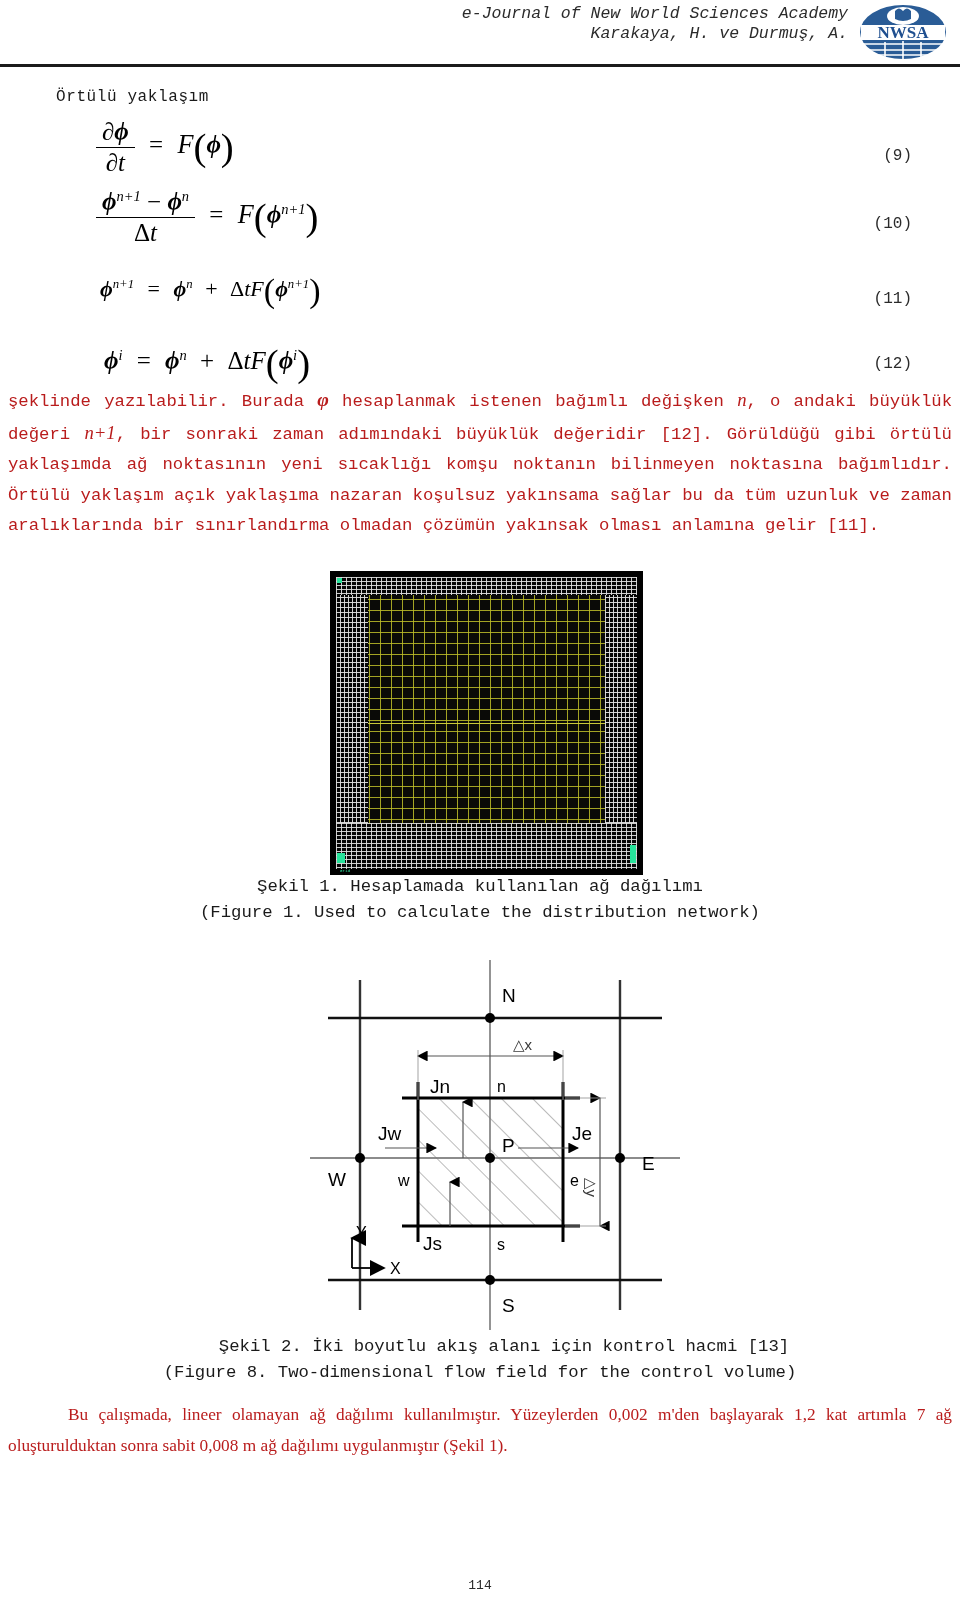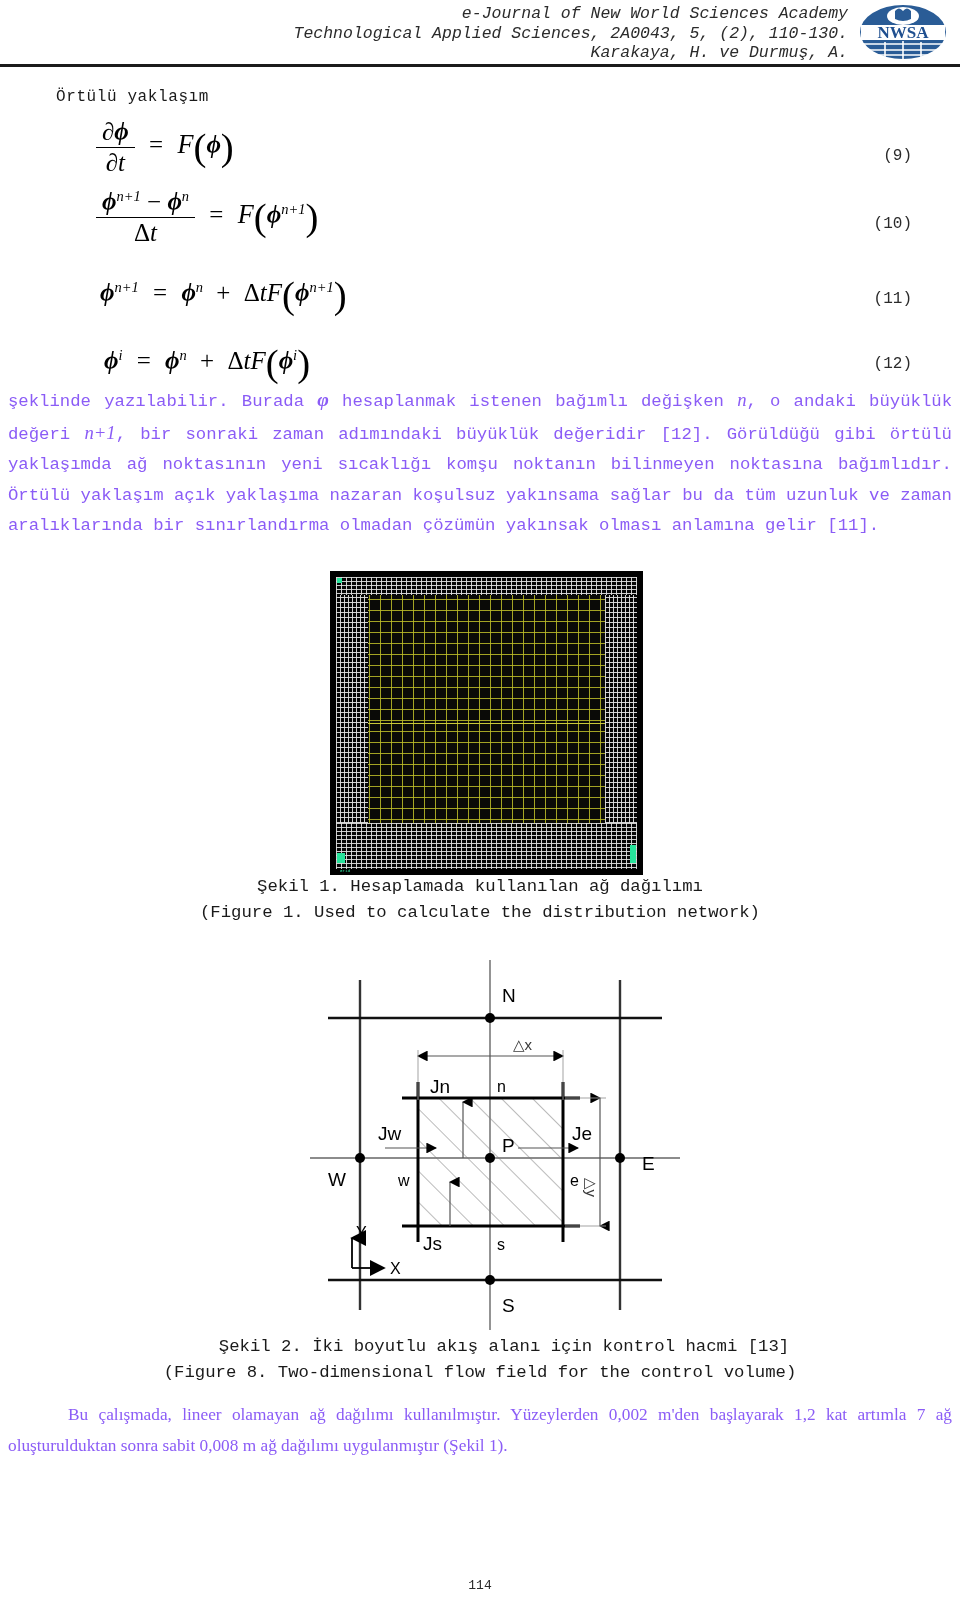--- a/index.html
+++ b/index.html
@@ -99,21 +99,21 @@
   
   .para {
     position: absolute;
     left: 8px;
     width: 944px;
     font-family: "Liberation Mono", monospace;
     font-size: 17.3px;
     line-height: 30.5px;
     text-align: justify;
     text-align-last: left;
-    color: #8b5cf6;
+    color: #b91c1c;
   }
   .inline-phi {
     font-family: "Liberation Serif", serif;
     font-style: italic;
     font-weight: 600;
     font-size: 1.15em;
   }
   .inline-n {
     font-family: "Liberation Serif", serif;
     font-style: italic;
@@ -241,21 +241,20 @@
     font-size: 13px;
     color: #2b2b2b;
   }
 </style>
 </head>
 <body>
 
 <div class="header">
   <div class="header-lines">
     <div>e-Journal of New World Sciences Academy</div>
-    <div>Technological Applied Sciences, 2A0043, 5, (2), 110-130.</div>
     <div>Karakaya, H. ve Durmuş, A.</div>
   </div>
   <div class="logo">
     <svg width="97" height="58" viewBox="0 0 97 58" aria-hidden="true">
       <ellipse cx="48" cy="29" rx="43" ry="27" fill="#2a5c96"></ellipse>
       <ellipse cx="48" cy="13" rx="16" ry="9" fill="#ffffff"></ellipse>
       <path d="M40 8 q4 -5 8 0 q4 -5 8 0 l0 8 q-8 4 -16 0 z" fill="#2a5c96"></path>
       <rect x="6" y="22" width="84" height="15" fill="#ffffff"></rect>
       <text x="48" y="35" text-anchor="middle" font-family="Liberation Serif, serif" font-size="17" font-weight="bold" fill="#1f4f8f">NWSA</text>
       <g stroke="#ffffff" stroke-width="1.6" fill="none">
@@ -288,21 +287,21 @@
   <span class="frac">
     <span class="num"><span class="phi">ϕ</span><sup class="sm">n+1</sup> − <span class="phi">ϕ</span><sup class="sm">n</sup></span>
     <span class="bar"></span>
     <span class="den">Δ<span class="it">t</span></span>
   </span>
   <span style="margin:0 8px;">=</span>
   <span class="it" style="font-size:1.05em;">F</span><span class="bigparen">(</span><span class="phi">ϕ</span><sup class="sm">n+1</sup><span class="bigparen">)</span>
 </div>
 <div class="eq-num" style="top:215px;">(10)</div>
 
-<div class="eq" style="left:100px; top:272px; font-size:25px;">
+<div class="eq" style="left:100px; top:272px; font-size:22px;">
   <span class="phi">ϕ</span><sup class="sm">n+1</sup>
   <span style="margin:0 8px;">=</span>
   <span class="phi">ϕ</span><sup class="sm">n</sup>
   <span style="margin:0 7px;">+</span>
   Δ<span class="it">tF</span><span class="bigparen">(</span><span class="phi">ϕ</span><sup class="sm">n+1</sup><span class="bigparen">)</span>
 </div>
 <div class="eq-num" style="top:290px;">(11)</div>
 
 <div class="eq" style="left:104px; top:340px; font-size:25px;">
   <span class="phi">ϕ</span><sup class="sm">i</sup>

